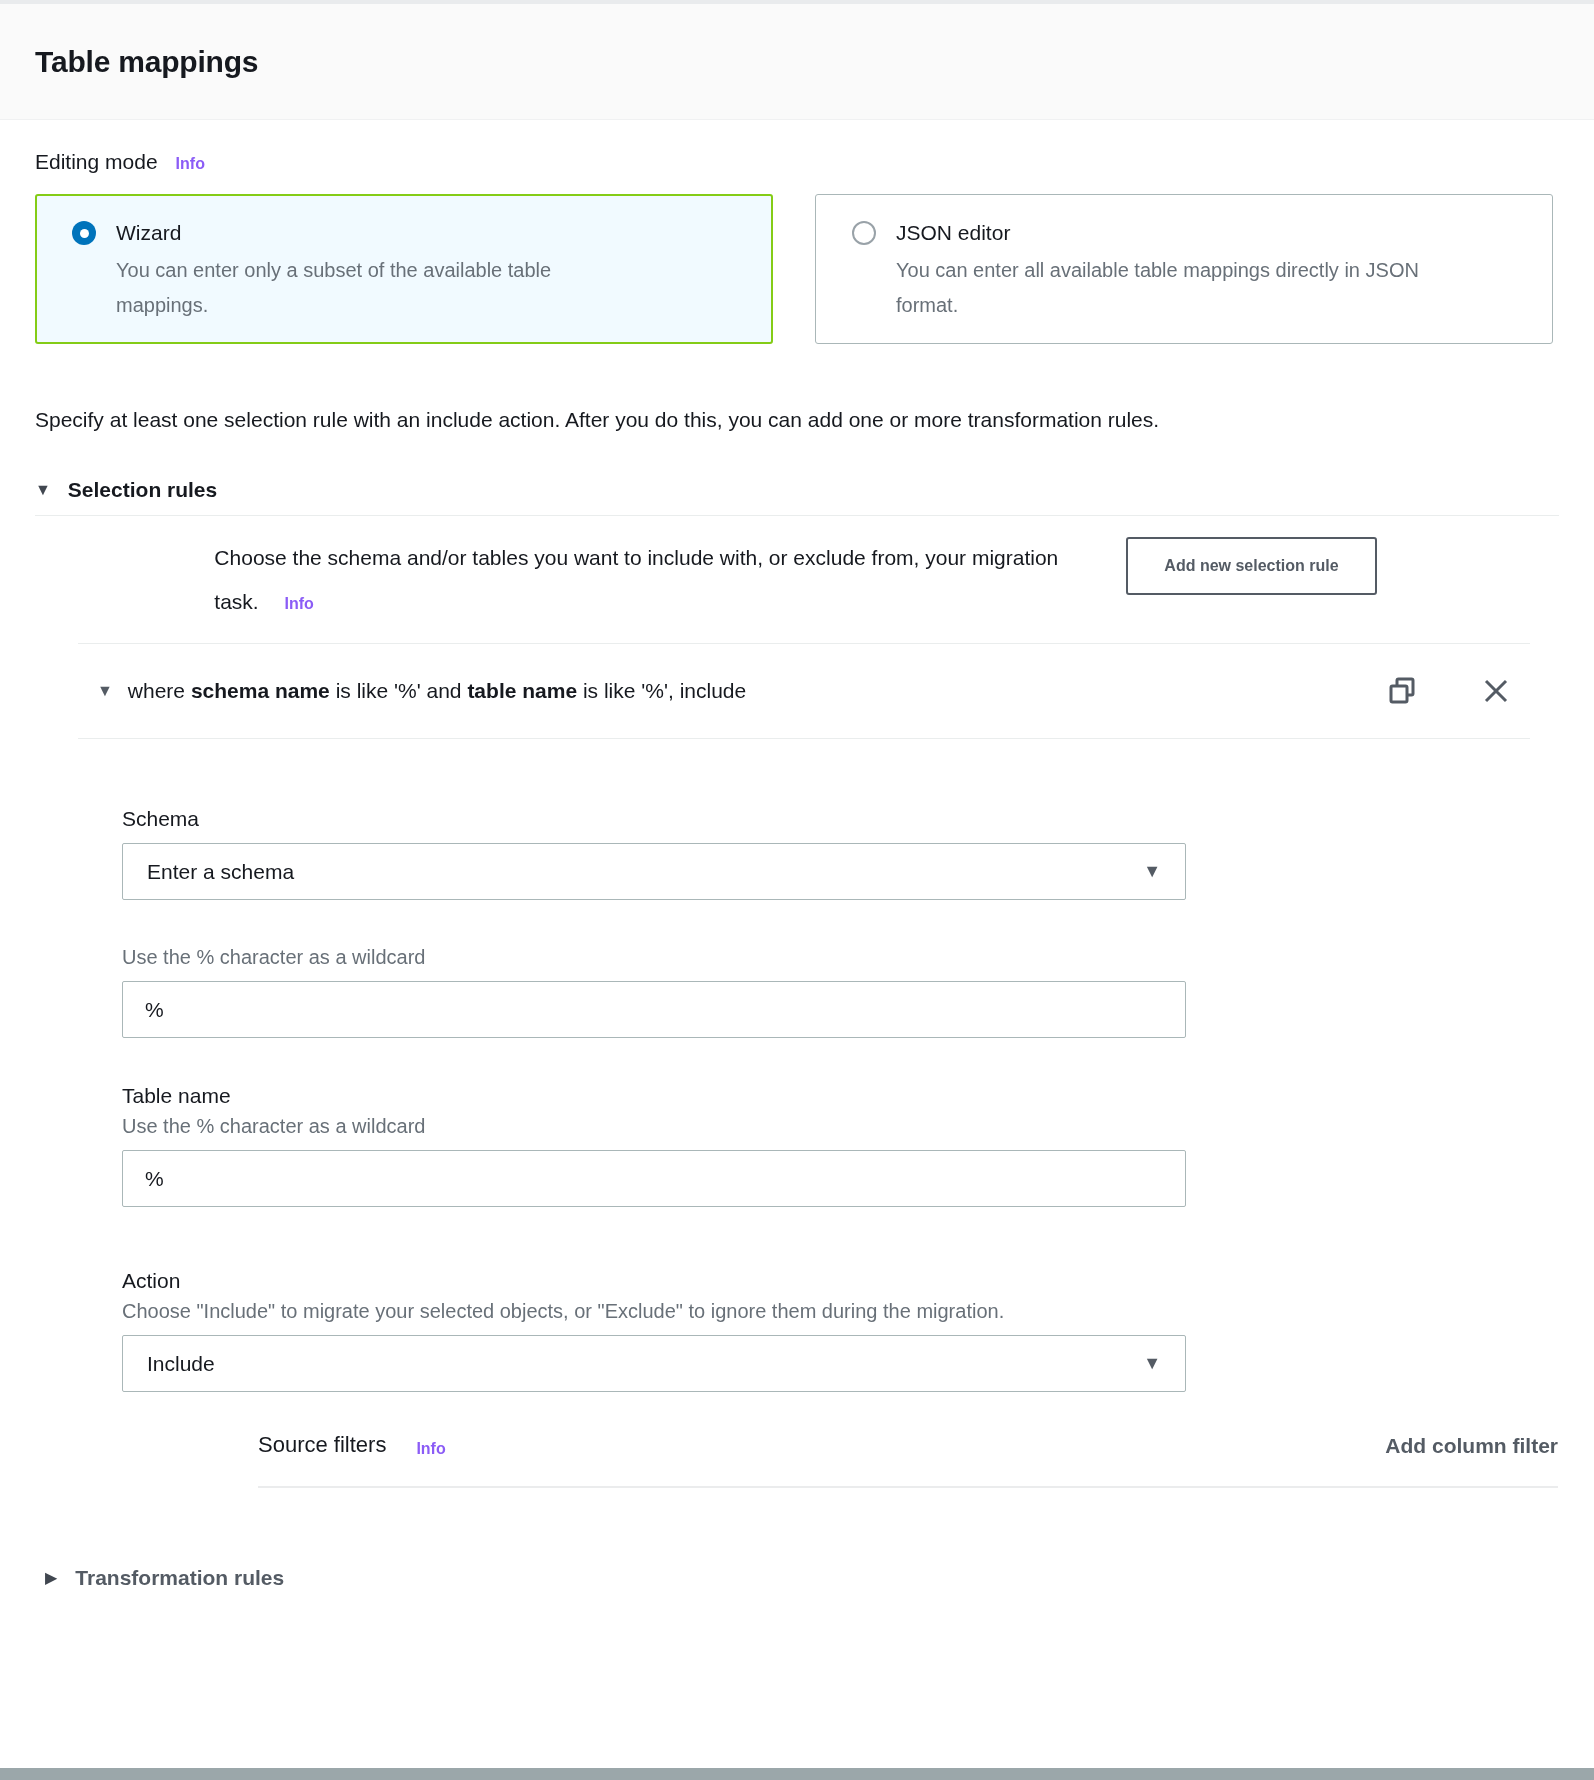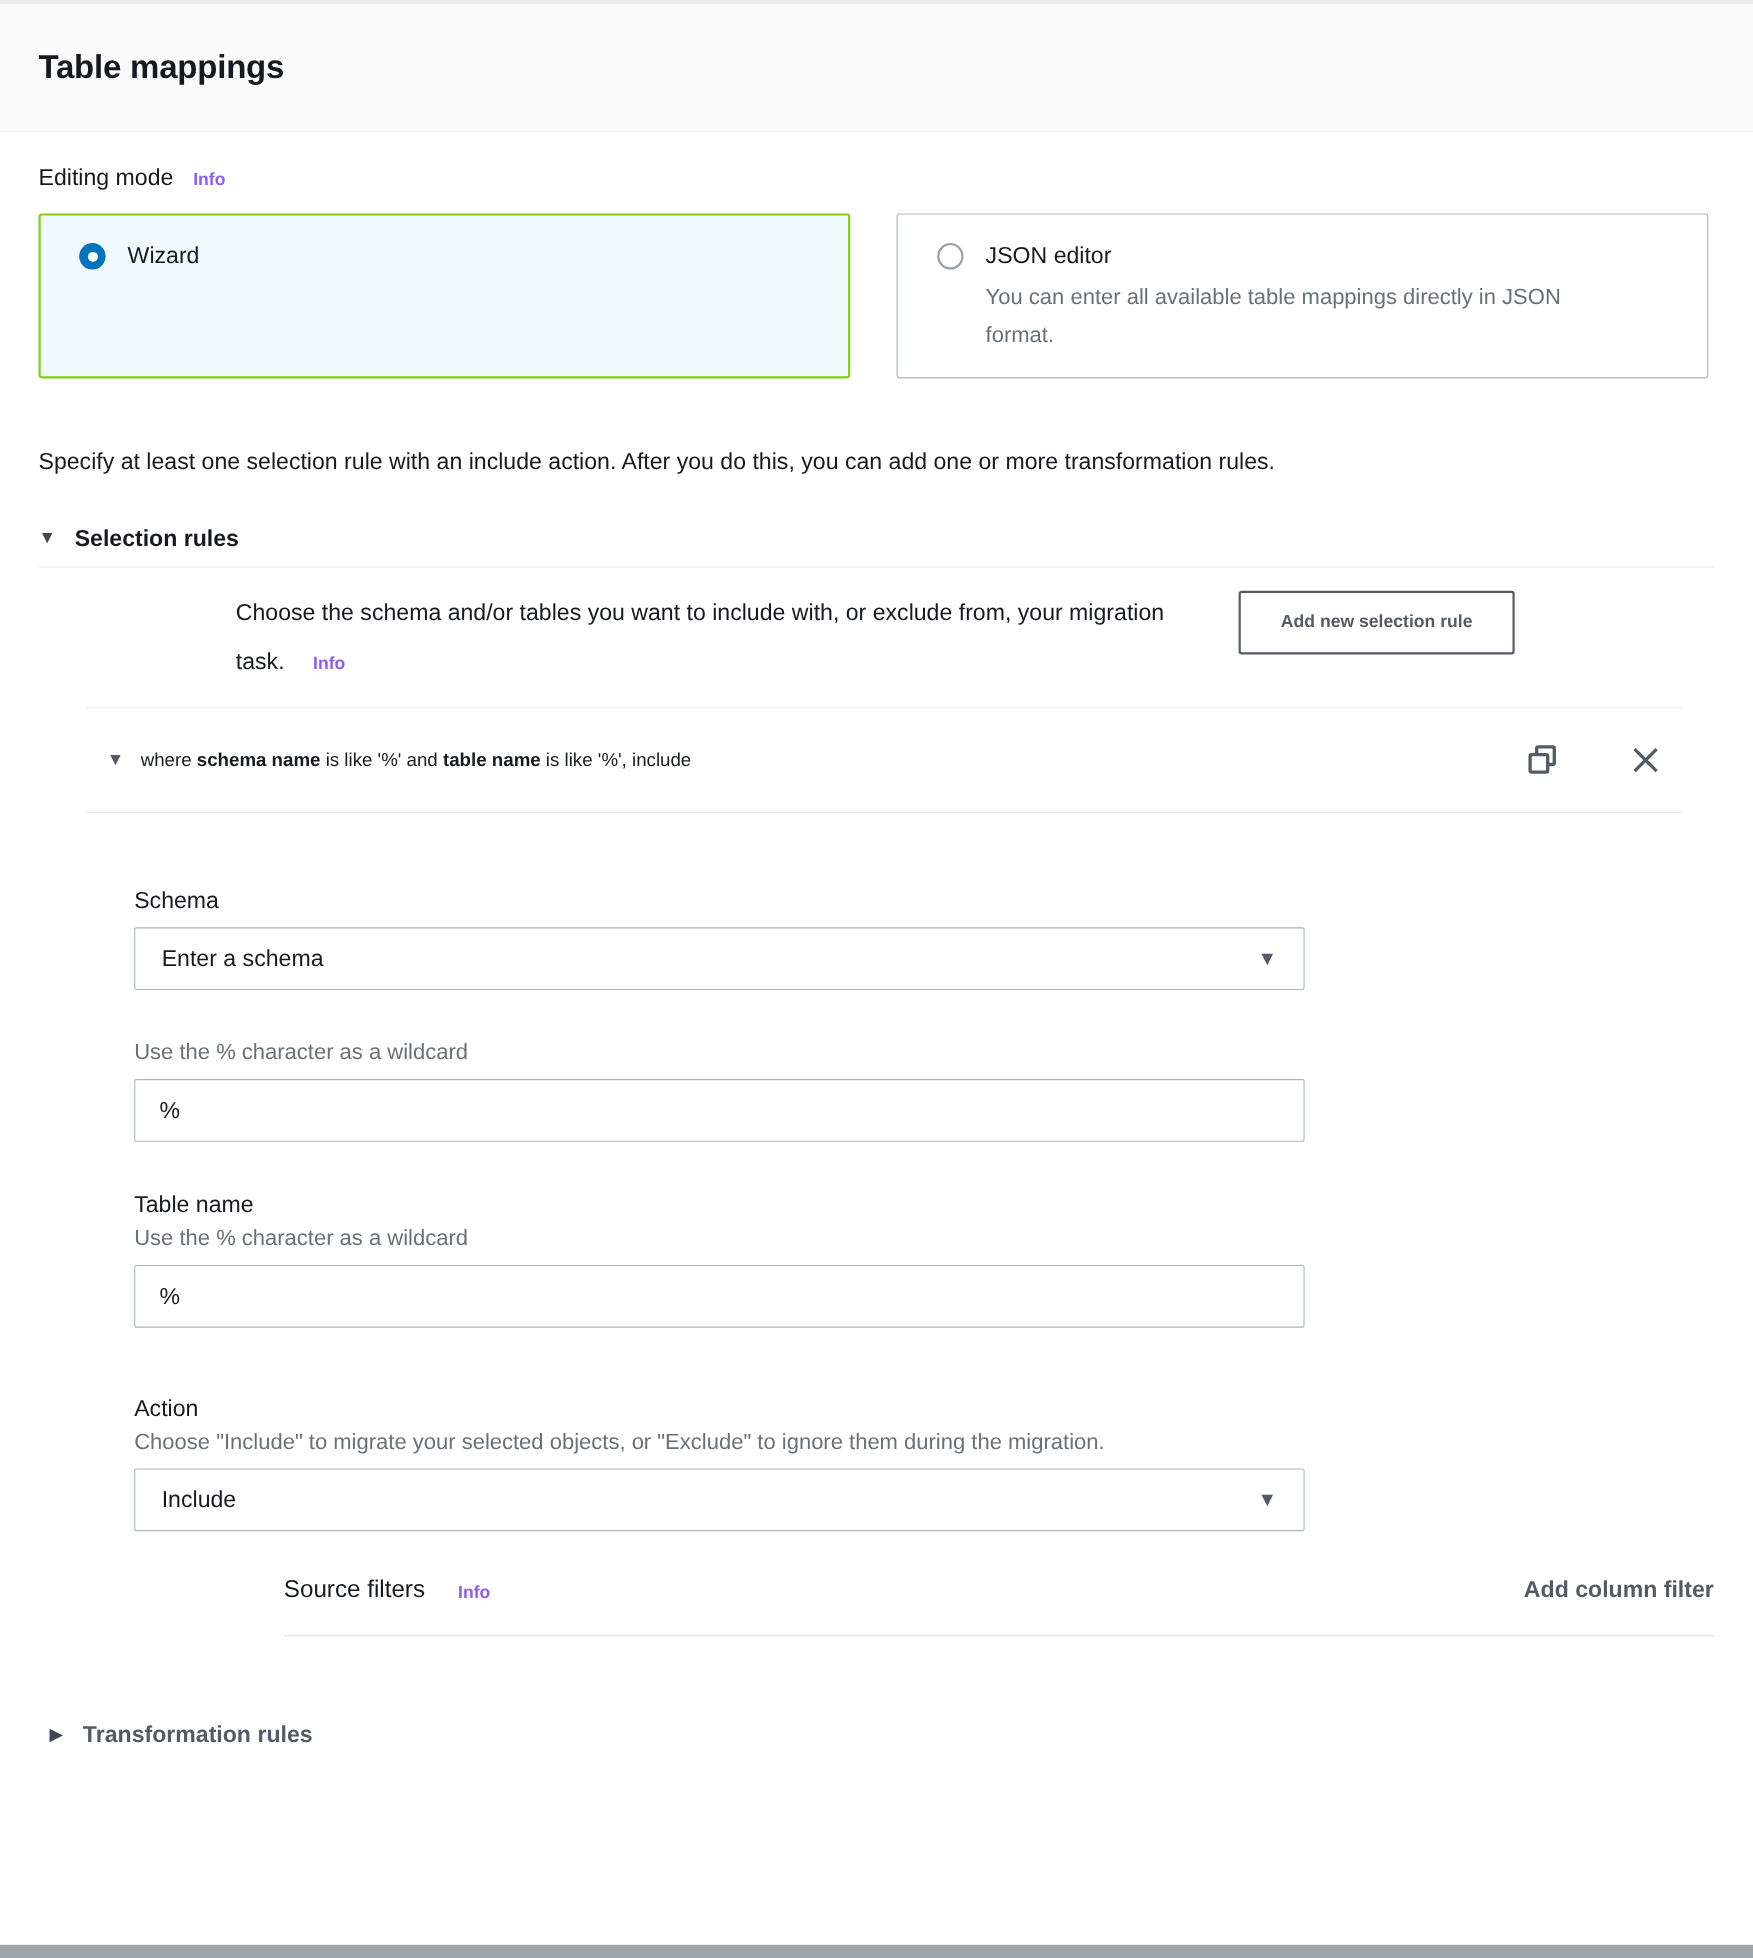--- a/index.html
+++ b/index.html
@@ -62,21 +62,21 @@
     background: #ffffff; border: 2px solid #545b64; border-radius: 3px;
     height: 58px; padding: 0 36px;
     font-family: "Liberation Sans", sans-serif;
     font-size: 16px; font-weight: 700; color: #545b64; cursor: pointer;
     white-space: nowrap;
   }
   .inner-div { height: 1px; background: #eaeded; margin-top: 17px; }
 
   .rule-header { display: flex; align-items: center; padding: 31px 0; }
   .rule-header .tri { margin-left: 19px; color: #545b64; }
-  .rule-summary { margin-left: 15px; font-size: 17px; }
+  .rule-summary { margin-left: 15px; font-size: 21px; }
   .rule-summary b { font-weight: 700; }
   .rule-actions { margin-left: auto; margin-right: 18px; display: flex; align-items: center; gap: 62px; }
   .icon-btn { width: 32px; height: 32px; display: flex; align-items: center; justify-content: center; cursor: pointer; background: none; border: none; padding: 0; }
 
   .rule-body { margin-left: 44px; }
   .field { margin-top: 46px; }
   .field.first { margin-top: 68px; }
   .field.action { margin-top: 62px; }
   .field-label { font-size: 21px; }
   .field-hint { font-size: 20px; color: #687078; margin-top: 7px; }
@@ -120,20 +120,21 @@
   </div>
 
   <div class="cards">
     <div class="card selected">
       <div class="card-head">
         <span class="radio on">
             <span class="dot"></span>
           </span>
         <span class="card-title">Wizard</span>
       </div>
+      <div class="card-desc">You can enter only a subset of the available table mappings.</div>
     </div>
     <div class="card unselected">
       <div class="card-head">
         <span class="radio off"></span>
         <span class="card-title">JSON editor</span>
       </div>
       <div class="card-desc">You can enter all available table mappings directly in JSON format.</div>
     </div>
   </div>
 

